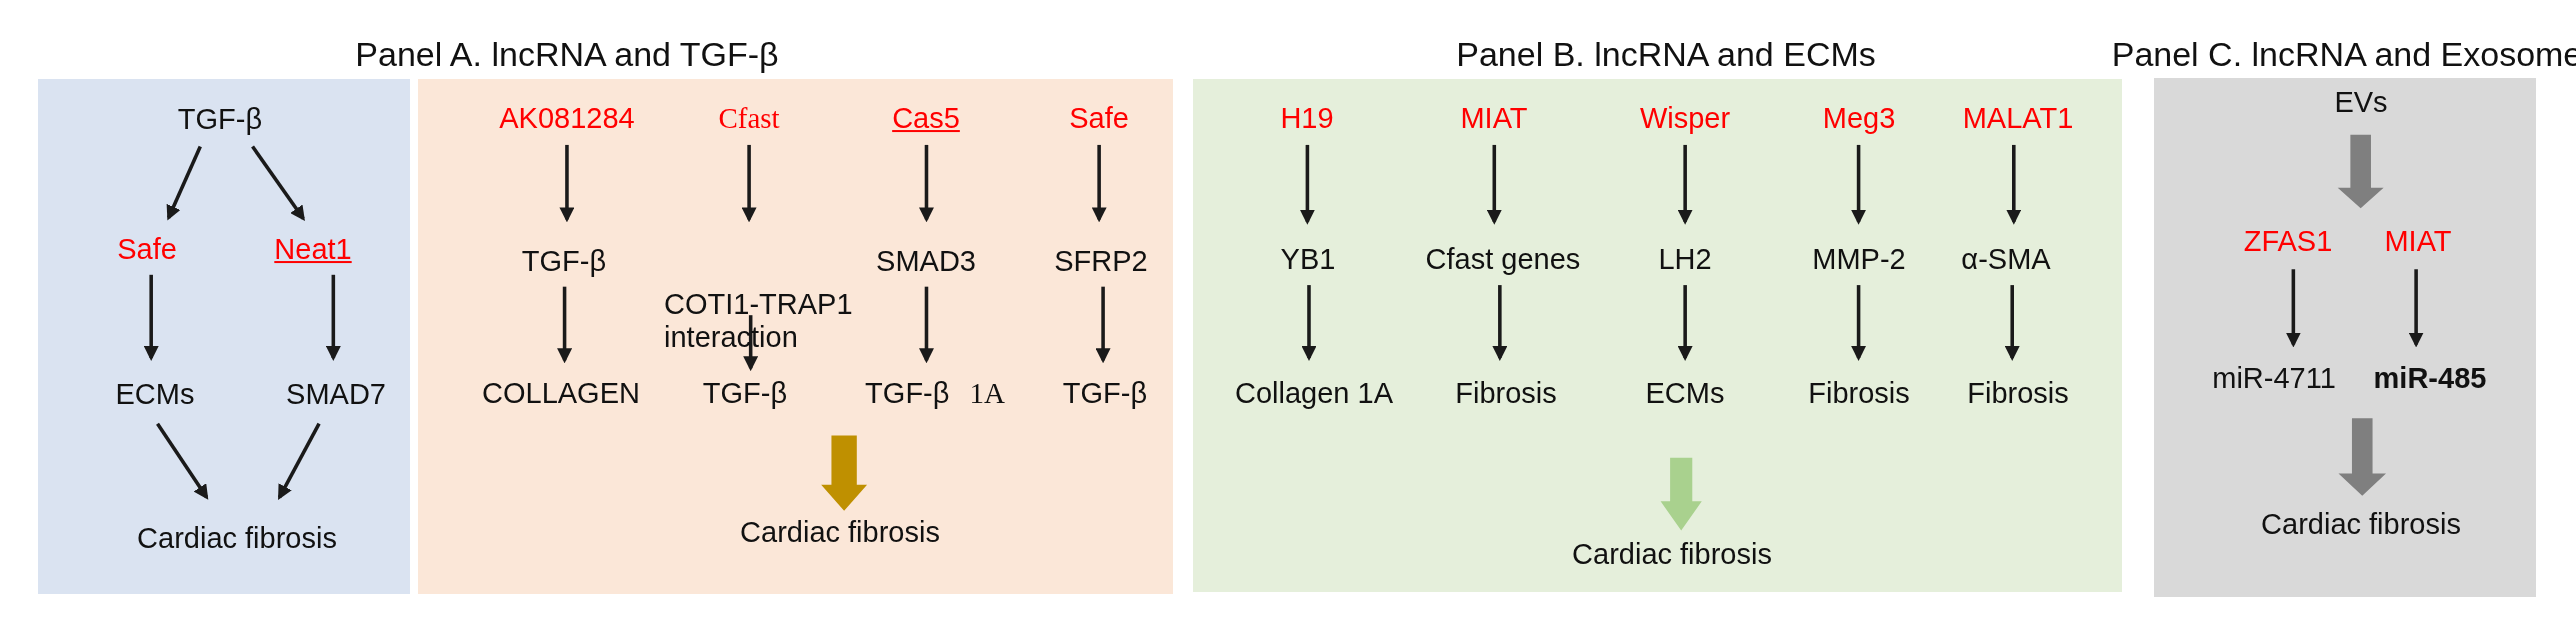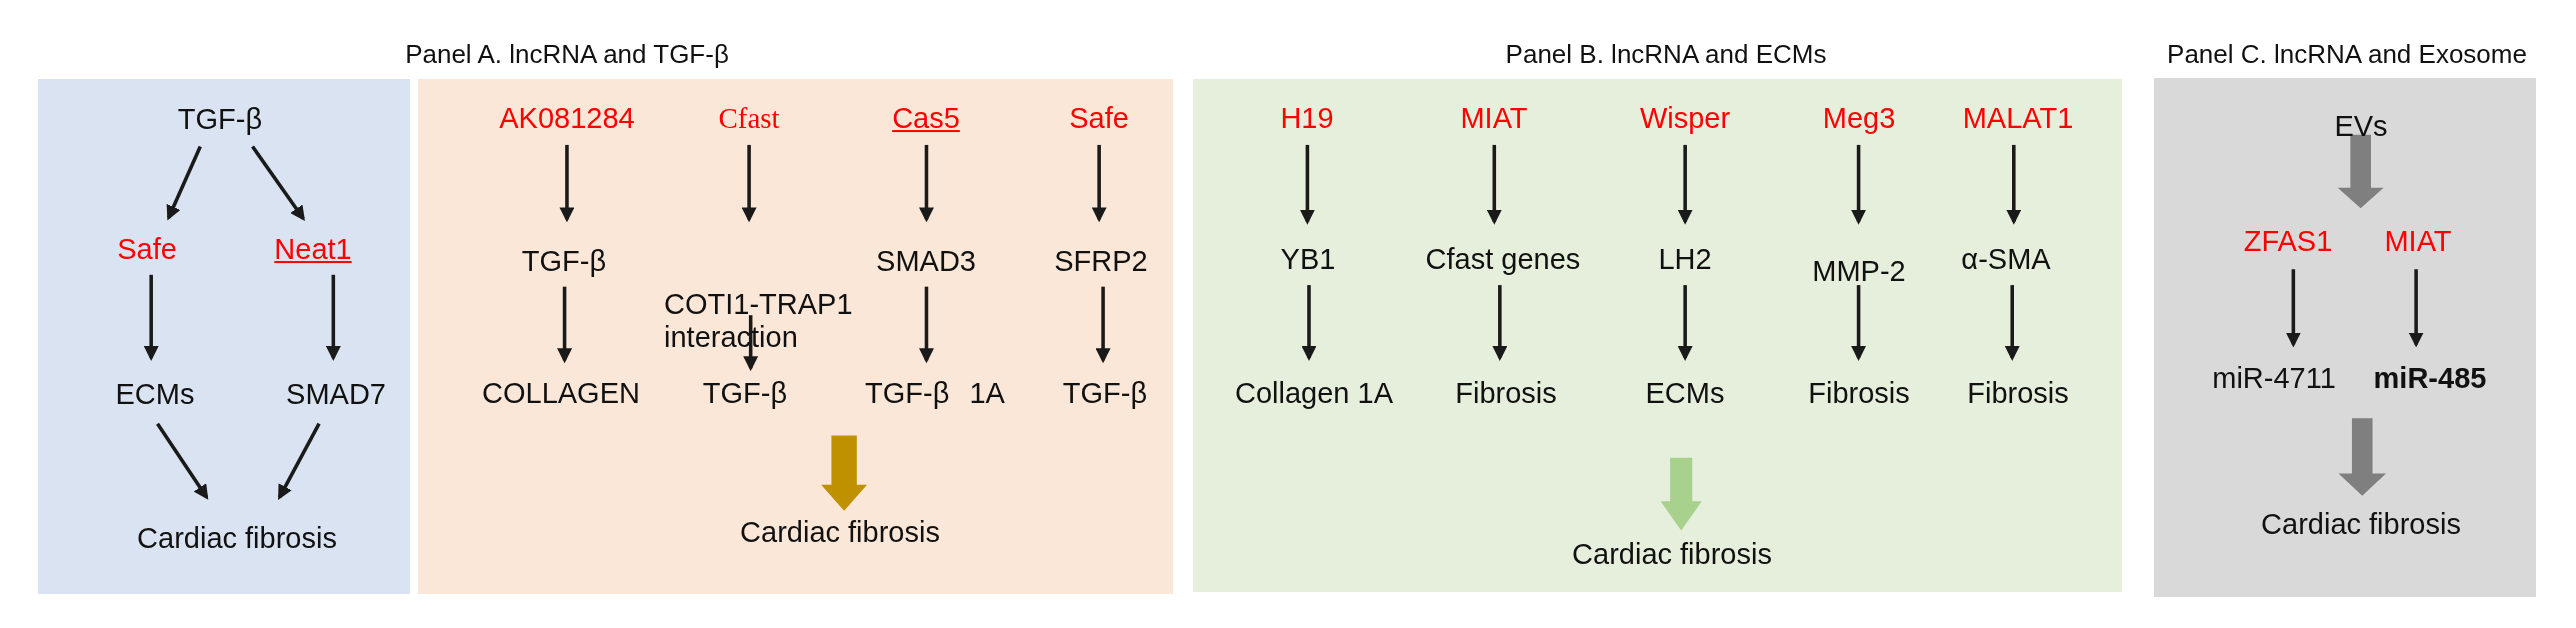--- a/index.html
+++ b/index.html
@@ -20,32 +20,32 @@
     font-family:"Liberation Sans",sans-serif;color:var(--black-label);
   }
   .figure{position:absolute;inset:0;}
   .panel-box{position:absolute;}
   .bg-blue{background:var(--panel-a-left-bg);}
   .bg-orange{background:var(--panel-a-right-bg);}
   .bg-green{background:var(--panel-b-bg);}
   .bg-gray{background:var(--panel-c-bg);}
   .panel-title{
     position:absolute;transform:translate(-50%,-50%);
-    font-size:26px;white-space:nowrap;color:var(--black-label);
+    font-size:34px;white-space:nowrap;color:var(--black-label);
   }
   .node{
     position:absolute;transform:translate(-50%,-50%);
     font-size:29px;line-height:1.1;white-space:nowrap;color:var(--black-label);
   }
   .node.red{color:var(--red-label);}
   .node-block{
     position:absolute;font-size:29px;line-height:33px;white-space:nowrap;
     color:var(--black-label);text-align:left;margin-top:44px;
   }
-  .serif-suffix{font-family:Liberation Sans, sans-serif;margin-left:20px;}
+  .serif-suffix{font-family:Liberation Serif, serif;margin-left:20px;}
   svg.arrows{position:absolute;left:0;top:0;pointer-events:none;}
   .thin{stroke:var(--thin-arrow);stroke-width:4.5;fill:none;}
   .fat-olive{fill:var(--olive-arrow);stroke:none;}
   .fat-green{fill:var(--green-arrow);stroke:none;}
   .fat-gray{fill:var(--gray-arrow);stroke:none;}
 </style>
 </head>
 <body>
 
 <div class="figure">
@@ -129,31 +129,31 @@
 
   <div class="node red" style="left:1307px;top:119px;">H19</div>
   <div class="node red" style="left:1494px;top:119px;">MIAT</div>
   <div class="node red" style="left:1685px;top:119px;">Wisper</div>
   <div class="node red" style="left:1859px;top:119px;text-align:center;">Meg3</div>
   <div class="node red" style="left:2018px;top:119px;">MALAT1</div>
 
   <div class="node" style="left:1308px;top:260px;">YB1</div>
   <div class="node" style="left:1503px;top:260px;">Cfast genes</div>
   <div class="node" style="left:1685px;top:260px;">LH2</div>
-  <div class="node" style="left:1859px;top:272px;">MMP-2</div>
+  <div class="node" style="left:1859px;top:260px;">MMP-2</div>
   <div class="node" style="left:2006px;top:260px;">α-SMA</div>
 
   <div class="node" style="left:1314px;top:394px;">Collagen 1A</div>
   <div class="node" style="left:1506px;top:394px;">Fibrosis</div>
   <div class="node" style="left:1685px;top:394px;">ECMs</div>
   <div class="node" style="left:1859px;top:394px;">Fibrosis</div>
   <div class="node" style="left:2018px;top:394px;">Fibrosis</div>
   <div class="node" style="left:1672px;top:555px;">Cardiac fibrosis</div>
 
-  <div class="node" style="left:2361px;top:103px;margin-top:24px;">EVs</div>
+  <div class="node" style="left:2361px;top:103px;">EVs</div>
   <div class="node red" style="left:2288px;top:242px;">ZFAS1</div>
   <div class="node red" style="left:2418px;top:242px;">MIAT</div>
   <div class="node" style="left:2274px;top:379px;">miR-4711</div>
   <div class="node" style="left:2430px;top:379px;font-weight:bold;">miR-485</div>
   <div class="node" style="left:2361px;top:525px;">Cardiac fibrosis</div>
 
 </div>
 
 
 </body></html>

